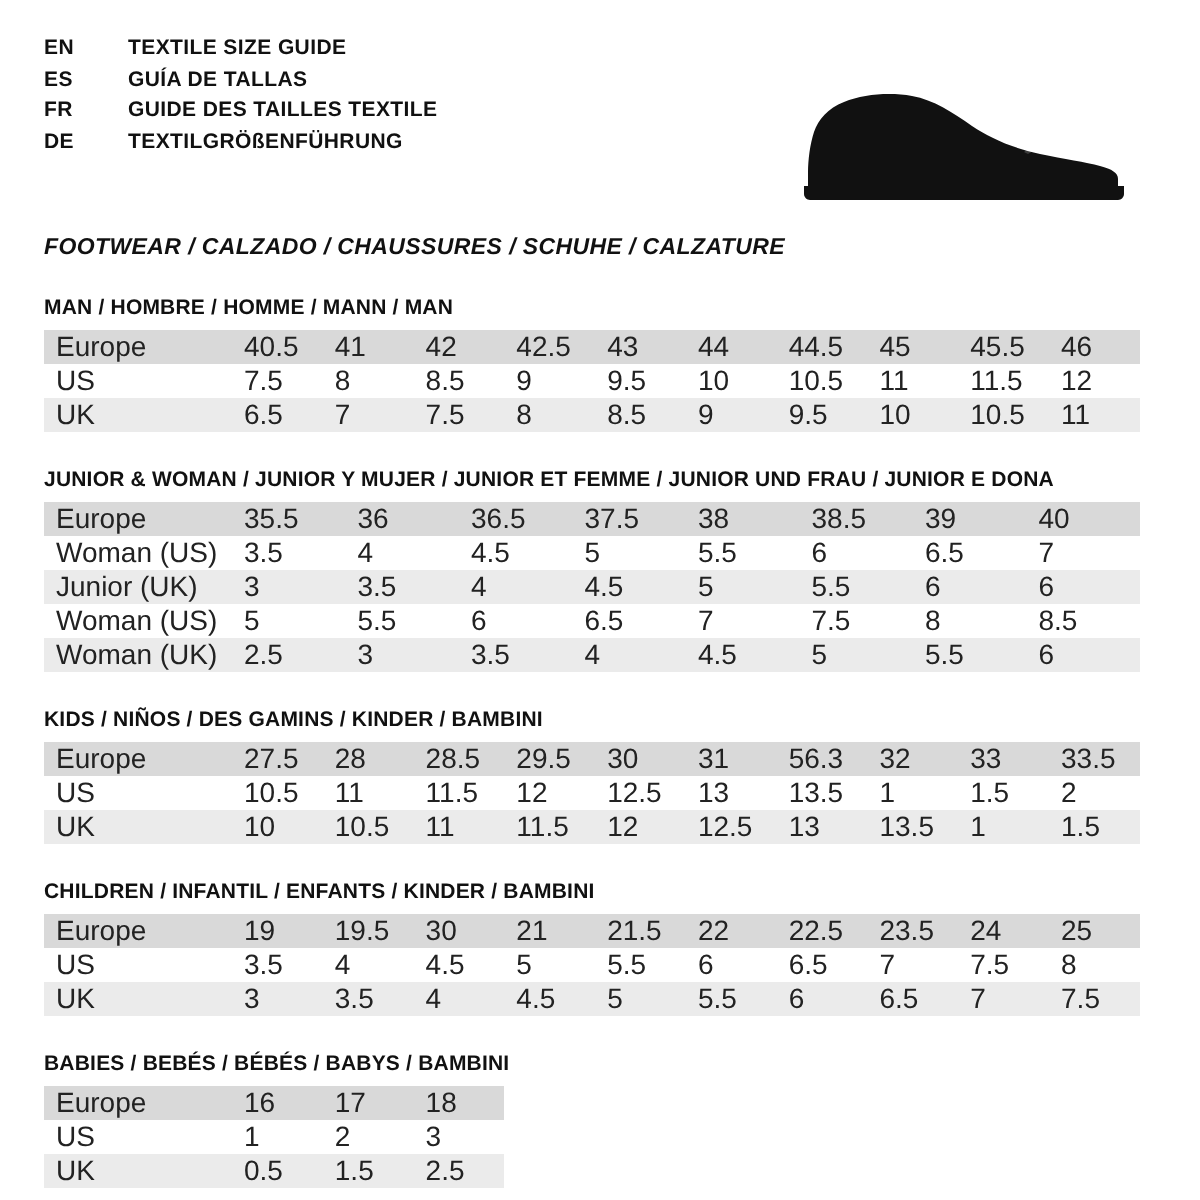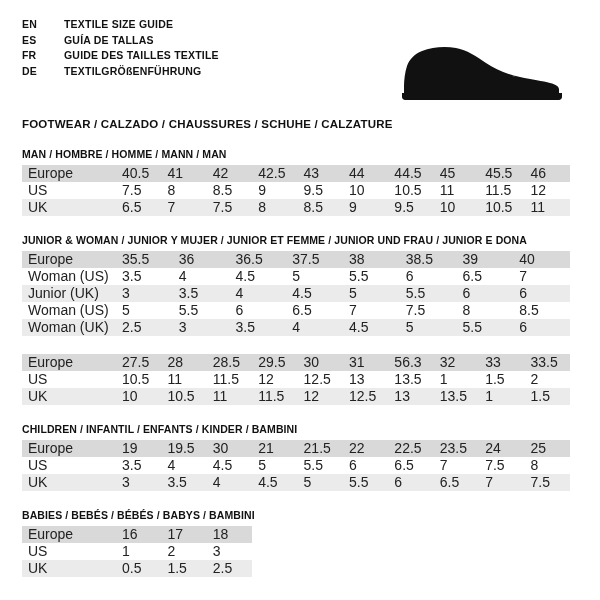--- a/index.html
+++ b/index.html
@@ -53,20 +53,21 @@
     width: 170px;
     height: 62px;
   }
 
   .footwear-line {
     margin-top: 8px;
     font-size: 11.5px;
     font-weight: bold;
     letter-spacing: 0.2px;
     color: #111;
+    font-style: italic;
   }
 
   
   .section {
     margin-top: 18px;
   }
   .section-title {
     font-size: 10.5px;
     font-weight: bold;
     color: #111;
@@ -243,20 +244,21 @@
               <td>4</td>
               <td>4.5</td>
               <td>5</td>
               <td>5.5</td>
               <td>6</td>
             </tr>
           </tbody>
         </table>
       </div>
       <div class="section">
+        <div class="section-title">KIDS / NIÑOS / DES GAMINS / KINDER / BAMBINI</div>
         <table class="size">
           <tbody>
             <tr class="head">
               <td class="rowlabel">Europe</td>
               <td>27.5</td>
               <td>28</td>
               <td>28.5</td>
               <td>29.5</td>
               <td>30</td>
               <td>31</td>

